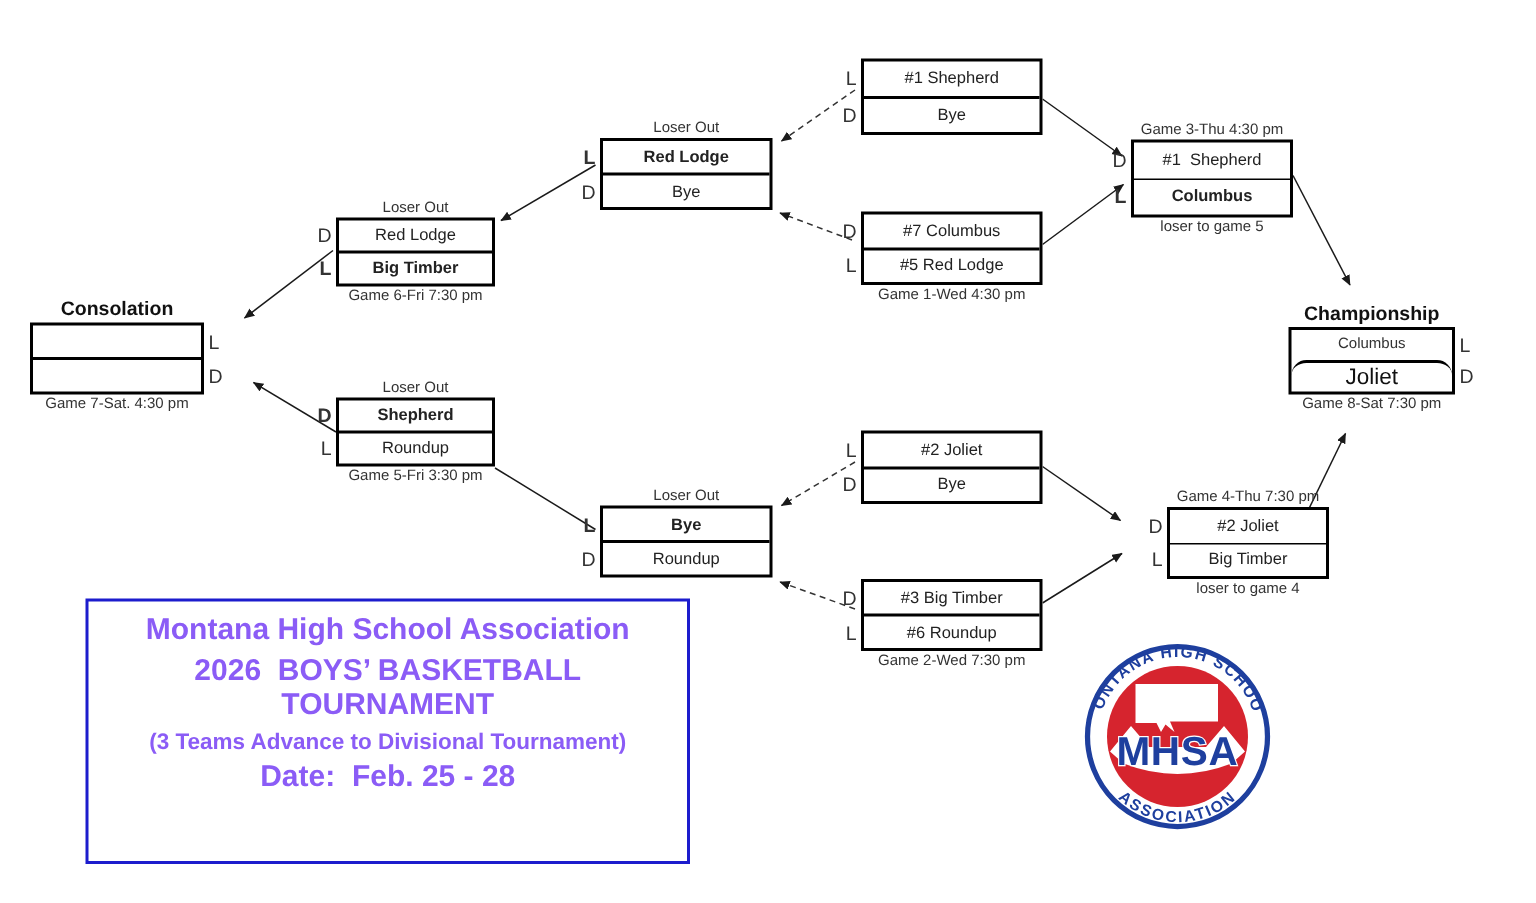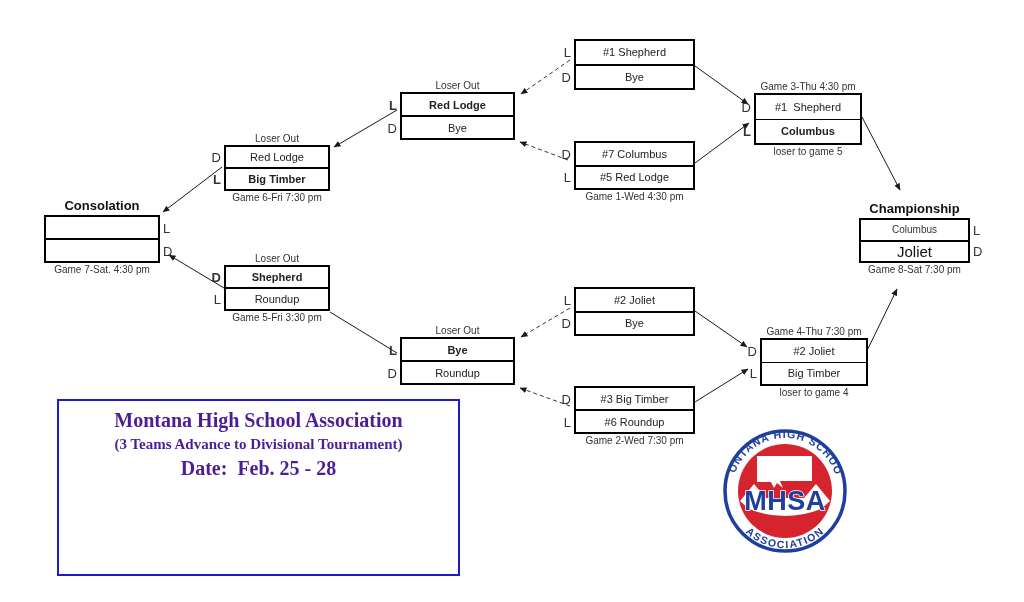--- a/index.html
+++ b/index.html
@@ -8,34 +8,34 @@
   .wires{position:absolute;left:0;top:0;width:1024px;height:602px;pointer-events:none;}
 
   
   .tbox{position:absolute;border:2px solid #000;background:#fff;display:flex;flex-direction:column;box-sizing:border-box;}
   .row{position:relative;flex:1;display:flex;align-items:center;justify-content:center;
        font-size:11px;white-space:pre;color:#222;}
   .row + .row{border-top:2px solid #000;}
   .row.thindiv{border-top-width:1px;}
   .row.bold{font-weight:bold;}
   .row.small{font-size:10px;color:#333;}
-  .row.big{font-size:15px;color:#111;}
+  .row.big{font-size:15px;color:#111;border-radius:10px;}
   .btitle{position:absolute;bottom:100%;left:50%;transform:translateX(-50%);margin-bottom:3px;
           font-size:10px;white-space:nowrap;color:#333;margin-top:48px;}
   .btitle.big{font-size:13px;font-weight:bold;color:#111;margin-bottom:4px;}
   .bcaption{position:absolute;top:100%;left:50%;transform:translateX(-50%);margin-top:3px;
             font-size:10px;white-space:nowrap;color:#333;}
   .lab{position:absolute;font-size:13px;color:#333;top:50%;transform:translateY(-50%);}
   .lab-l{right:100%;margin-right:5px;}
   .lab-r{left:100%;margin-left:5px;}
 
   
   .infobox{position:absolute;left:57px;top:399px;width:399px;height:173px;border:2px solid #1c1ccd;
            background:#fff;text-align:center;box-sizing:content-box;}
-  .infobox .l{font-weight:bold;color:#4c1d95;white-space:pre-wrap;font-family:Liberation Serif, serif;}
+  .infobox .l{font-weight:bold;color:#8b5cf6;white-space:pre-wrap;}
   .infobox .l1{font-size:20px;margin-top:8px;}
   .infobox .l2{font-size:20px;margin-top:4px;}
   .infobox .l3{font-size:20px;margin-top:4px;}
   .infobox .l4{font-size:15px;margin-top:4px;}
   .infobox .l5{font-size:20px;margin-top:4px;}
 
   .logo{position:absolute;left:721px;top:427px;width:128px;height:128px;}
 </style>
 </head>
 <body>
@@ -59,21 +59,21 @@
     <line x1="330" y1="312" x2="397" y2="353" stroke="#1a1a1a" stroke-width="1"></line>
     <line x1="695" y1="311" x2="747" y2="347" stroke="#1a1a1a" stroke-width="1" marker-end="url(#ah)"></line>
     <line x1="695" y1="402" x2="748" y2="369" stroke="#1a1a1a" stroke-width="1" marker-end="url(#ah)"></line>
 
     <line x1="570" y1="60" x2="521" y2="94" stroke="#333" stroke-width="1" stroke-dasharray="4 3" marker-end="url(#ah)"></line>
     <line x1="568" y1="160" x2="520" y2="142" stroke="#333" stroke-width="1" stroke-dasharray="4 3" marker-end="url(#ah)"></line>
     <line x1="570" y1="308" x2="521" y2="337" stroke="#333" stroke-width="1" stroke-dasharray="4 3" marker-end="url(#ah)"></line>
     <line x1="570" y1="406" x2="520" y2="388" stroke="#333" stroke-width="1" stroke-dasharray="4 3" marker-end="url(#ah)"></line>
   </svg>
 
-  <div class="tbox" style="left:44px;top:215px;width:116px;height:48px;">
+  <div class="tbox" style="left:20px;top:215px;width:116px;height:48px;">
     <div class="btitle big">Consolation</div>
     <div class="row"><span></span><span class="lab lab-r">L</span></div>
     <div class="row"><span></span><span class="lab lab-r">D</span></div>
     <div class="bcaption">Game 7-Sat. 4:30 pm</div>
   </div>
 
   <div class="tbox" style="left:224px;top:145px;width:106px;height:46px;">
     <div class="btitle">Loser Out</div>
     <div class="row"><span>Red Lodge</span><span class="lab lab-l">D</span></div>
     <div class="row bold"><span>Big Timber</span><span class="lab lab-l">L</span></div>
@@ -128,29 +128,30 @@
     <div class="row"><span>#2 Joliet</span><span class="lab lab-l">L</span></div>
     <div class="row"><span>Bye</span><span class="lab lab-l">D</span></div>
   </div>
 
   <div class="tbox" style="left:574px;top:386px;width:121px;height:48px;">
     <div class="row"><span>#3 Big Timber</span><span class="lab lab-l">D</span></div>
     <div class="row"><span>#6 Roundup</span><span class="lab lab-l">L</span></div>
     <div class="bcaption">Game 2-Wed 7:30 pm</div>
   </div>
 
-  <div class="tbox" style="left:760px;top:338px;width:108px;height:48px;">
+  <div class="tbox" style="left:778px;top:338px;width:108px;height:48px;">
     <div class="btitle">Game 4-Thu 7:30 pm</div>
     <div class="row"><span>#2 Joliet</span><span class="lab lab-l">D</span></div>
     <div class="row thindiv"><span>Big Timber</span><span class="lab lab-l">L</span></div>
     <div class="bcaption">loser to game 4</div>
   </div>
 
   <div class="infobox">
     <div class="l l1">Montana High School Association</div>
+    <div class="l l2">2026  BOYS’ BASKETBALL TOURNAMENT</div>
     <div class="l l4">(3 Teams Advance to Divisional Tournament)</div>
     <div class="l l5">Date:  Feb. 25 - 28</div>
   </div>
 
   <div class="logo">
     <svg viewBox="-64 -64 128 128" width="128" height="128">
       <circle cx="0" cy="0" r="60" fill="#ffffff" stroke="#1e3f9e" stroke-width="3.5"></circle>
       <circle cx="0" cy="0" r="47" fill="#d6242e"></circle>
 
       <path d="M -28,-35 L 27,-35 L 27,-10 L -5,-10 L -2,-3 L -8,-8 L -11,-3 L -14,-9 L -28,-9 Z" fill="#ffffff"></path>

